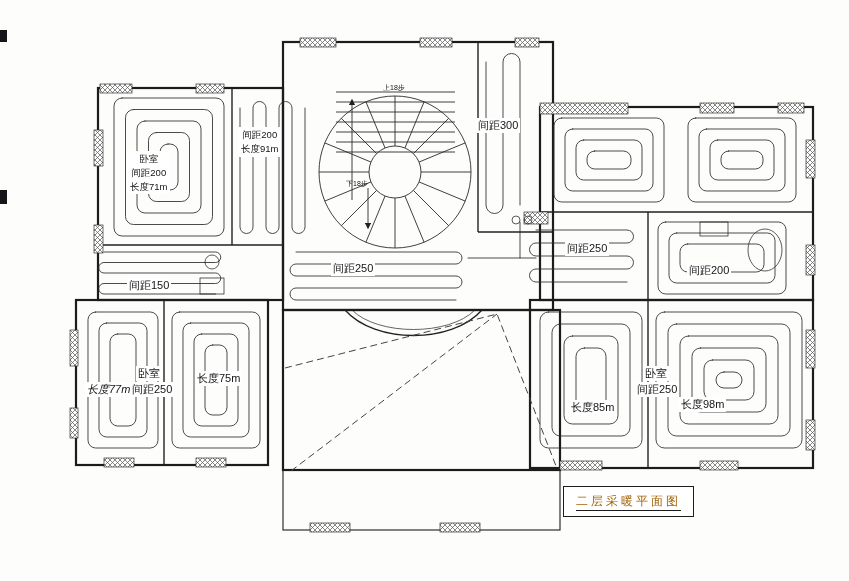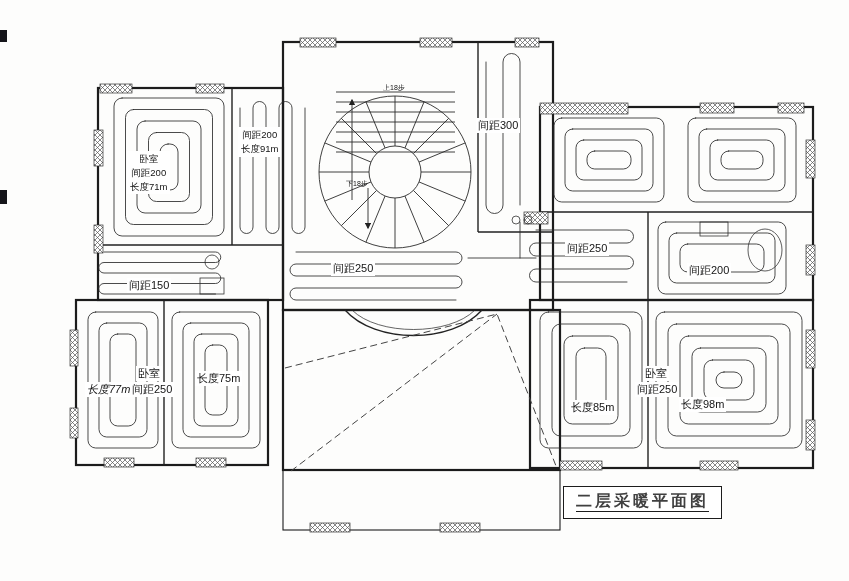--- a/index.html
+++ b/index.html
@@ -6,22 +6,22 @@
   #stage{position:relative;width:849px;height:581px;background:#fdfdfc;overflow:hidden;
          font-family:"Liberation Sans","DejaVu Sans",sans-serif;}
   svg{position:absolute;left:0;top:0;}
   .lbl{position:absolute;font-size:11px;line-height:1.4;color:#141414;background:#fff;
        padding:0 2px;white-space:nowrap;text-align:center;}
   .lbl.tiny{font-size:7px;background:transparent;padding:0;}
   .lbl-group{position:absolute;background:#fff;padding:1px 3px;text-align:center;
              font-size:9.5px;line-height:1.45;color:#141414;white-space:nowrap;}
   #title-box{position:absolute;left:563px;top:486px;border:1.6px solid #1c1c1c;
              padding:4px 12px 6px;background:#fff;}
-  #title-box span{font-size:16px;letter-spacing:3px;color:#404040;
-                  border-bottom:1.2px solid #1c1c1c;padding-bottom:2px;font-weight:bold;}
+  #title-box span{font-size:12px;letter-spacing:3px;color:#a16207;
+                  border-bottom:1.2px solid #1c1c1c;padding-bottom:2px;}
 </style>
 </head>
 <body>
 
 <div id="stage">
 
   <svg width="849" height="581" viewBox="0 0 849 581">
     <defs>
       <pattern id="hatch" width="5" height="5" patternUnits="userSpaceOnUse">
         <rect width="5" height="5" fill="#ffffff"></rect>

